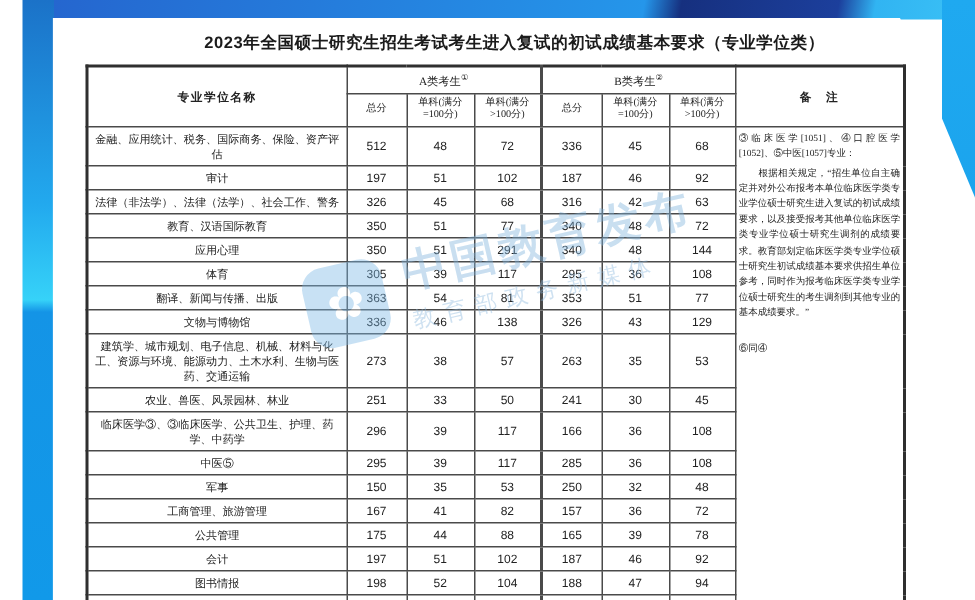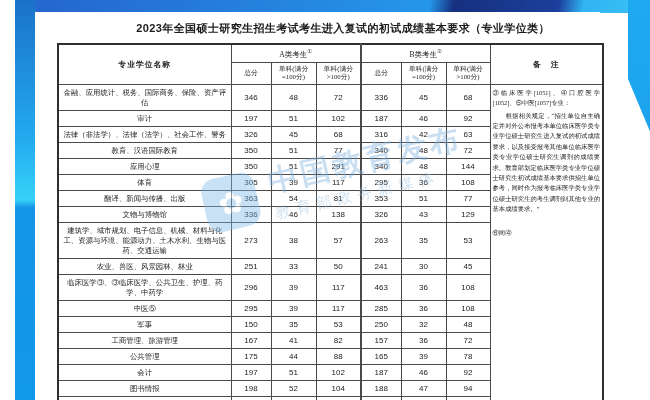--- a/index.html
+++ b/index.html
@@ -73,21 +73,21 @@
           <th class="sub">单科(满分=100分)</th>
           <th class="sub">单科(满分&gt;100分)</th>
           <th class="sub b-start">总分</th>
           <th class="sub">单科(满分=100分)</th>
           <th class="sub">单科(满分&gt;100分)</th>
         </tr>
       </thead>
       <tbody id="tbody">
           <tr>
             <td class="name-cell">金融、应用统计、税务、国际商务、保险、资产评估</td>
-            <td class="num">346</td>
+            <td class="num">512</td>
             <td class="num">48</td>
             <td class="num">72</td>
             <td class="num b-start">336</td>
             <td class="num">45</td>
             <td class="num">68</td>
             <td rowspan="21" class="remark-cell">
               <div class="remark-p">③临床医学[1051]、④口腔医学[1052]、⑤中医[1057]专业：</div>
               <div class="remark-p">　　根据相关规定，“招生单位自主确定并对外公布报考本单位临床医学类专业学位硕士研究生进入复试的初试成绩要求，以及接受报考其他单位临床医学类专业学位硕士研究生调剂的成绩要求。教育部划定临床医学类专业学位硕士研究生初试成绩基本要求供招生单位参考，同时作为报考临床医学类专业学位硕士研究生的考生调剂到其他专业的基本成绩要求。”</div>
               <div class="remark-p remark-last">⑥同④</div>
             </td>
@@ -171,21 +171,21 @@
             <td class="num">50</td>
             <td class="num b-start">241</td>
             <td class="num">30</td>
             <td class="num">45</td>
           </tr>
           <tr>
             <td class="name-cell">临床医学③、③临床医学、公共卫生、护理、药学、中药学</td>
             <td class="num">296</td>
             <td class="num">39</td>
             <td class="num">117</td>
-            <td class="num b-start">463</td>
+            <td class="num b-start">166</td>
             <td class="num">36</td>
             <td class="num">108</td>
           </tr>
           <tr>
             <td class="name-cell">中医⑤</td>
             <td class="num">295</td>
             <td class="num">39</td>
             <td class="num">117</td>
             <td class="num b-start">285</td>
             <td class="num">36</td>

